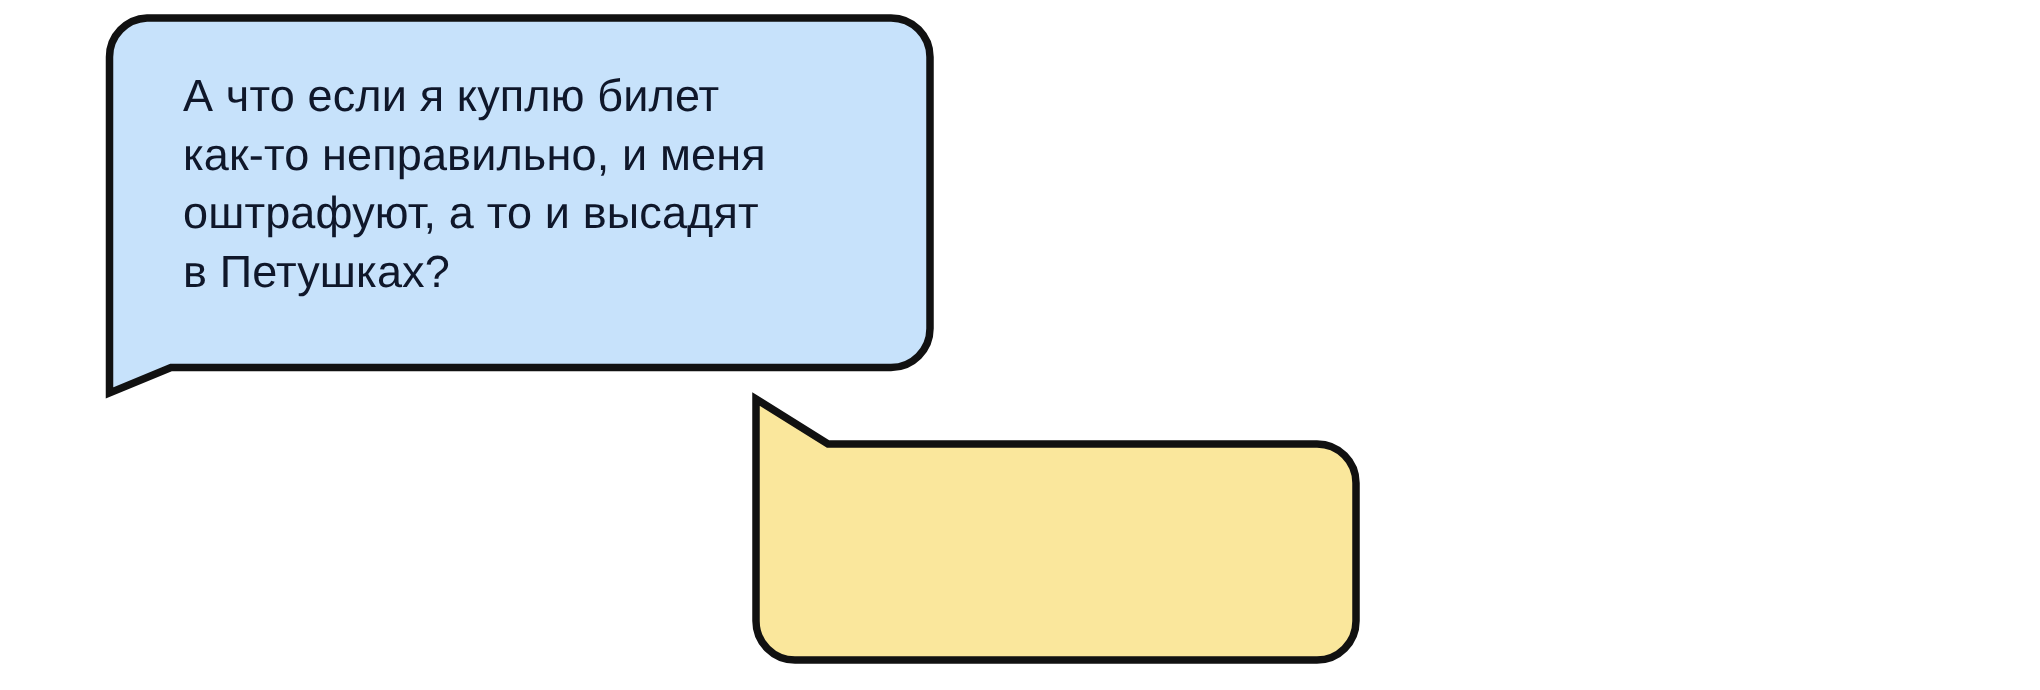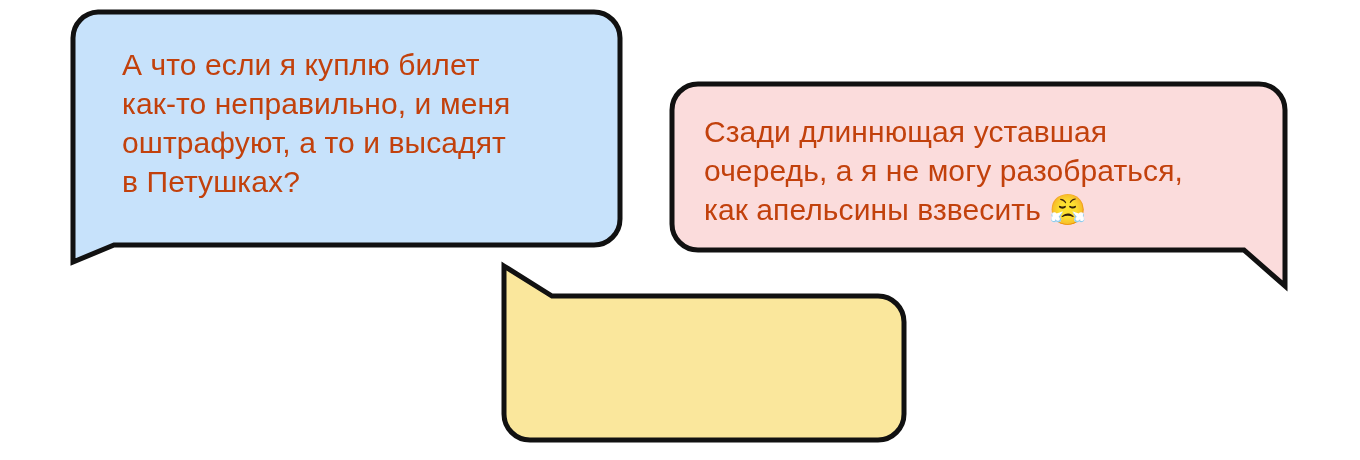--- a/index.html
+++ b/index.html
@@ -24,21 +24,21 @@
   }
   .bubble svg {
     position: absolute;
     left: 0;
     top: 0;
     overflow: visible;
   }
   .bubble-text {
     position: absolute;
     white-space: pre-line;
-    color: #c2410c;
+    color: #0f172a;
     font-size: 30px;
     line-height: 39px;
     letter-spacing: 0.1px;
     font-family: "Liberation Sans", "DejaVu Sans", sans-serif;
   }
 
   
   #bubble-blue {
     left: 62px;
     top: 4px;
@@ -94,37 +94,20 @@
                L 11 34
                A 26 26 0 0 1 36 8
                Z" fill="#c7e2fb" stroke="#111111" stroke-width="5" stroke-linejoin="miter" stroke-linecap="butt"></path>
     </svg>
     <div class="bubble-text">А что если я куплю билет
 как-то неправильно, и меня
 оштрафуют, а то и высадят
 в Петушках?</div>
   </div>
 
-  <div class="bubble" id="bubble-pink">
-    <svg width="636" height="224" viewBox="0 0 636 224">
-      <path d="M 36 8
-               L 597 8
-               A 26 26 0 0 1 623 34
-               L 623 210
-               L 582 174
-               L 36 174
-               A 26 26 0 0 1 10 148
-               L 10 34
-               A 26 26 0 0 1 36 8
-               Z" fill="#fbdcdc" stroke="#111111" stroke-width="5" stroke-linejoin="miter" stroke-linecap="butt"></path>
-    </svg>
-    <div class="bubble-text">Сзади длиннющая уставшая
-очередь, а я не могу разобраться,
-как апельсины взвесить 😤</div>
-  </div>
 
   <div class="bubble" id="bubble-yellow">
     <svg width="420" height="196" viewBox="0 0 420 196">
       <path d="M 10 8
                L 58 38
                L 384 38
                A 26 26 0 0 1 410 64
                L 410 156
                A 26 26 0 0 1 384 182
                L 36 182

